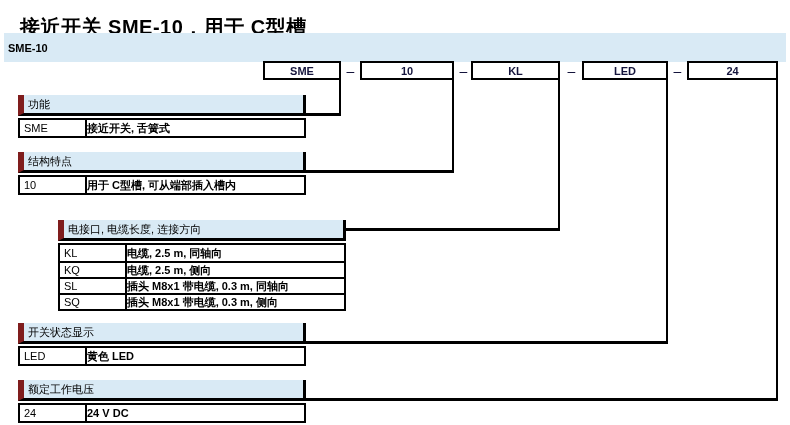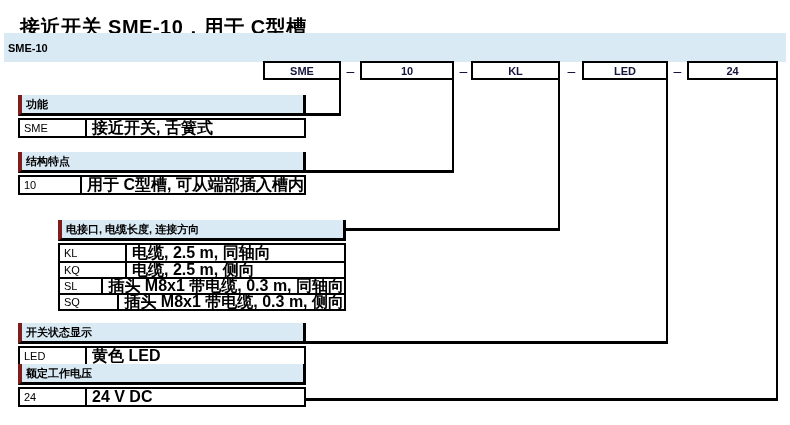--- a/index.html
+++ b/index.html
@@ -25,36 +25,36 @@
   .code-dash{
     position:absolute;top:61px;height:19px;width:13px;
     display:flex;align-items:center;justify-content:center;
     font-size:14px;color:#14143c;
   }
   .vline{position:absolute;width:2px;background:#000;}
   .hline{position:absolute;height:3px;background:#000;}
   .section{position:absolute;left:18px;width:288px;}
   .section-header{
     height:21px;box-sizing:border-box;background:#d9eaf5;
-    border-left:4px solid #7f1d1d;border-right:3px solid #000;border-bottom:3px solid #000;
+    border-left:6px solid #7f1d1d;border-right:3px solid #000;border-bottom:3px solid #000;
     display:flex;align-items:center;padding-left:4px;
-    font-size:11px;font-weight:bold;white-space:nowrap;
+    font-size:11px;font-weight:normal;white-space:nowrap;
   }
   .section-table{
     margin-top:2px;border:2px solid #000;box-sizing:border-box;background:#fff;
   }
   .trow{display:flex;height:16px;box-sizing:border-box;}
   .trow + .trow{border-top:2px solid #000;}
   .tcode{
     width:67px;box-sizing:border-box;border-right:2px solid #000;
     display:flex;align-items:center;padding-left:4px;font-size:11px;
   }
   .tdesc{
-    flex:1;display:flex;align-items:center;padding-left:5px;
-    font-size:16px;font-weight:bold;white-space:nowrap;
+    flex:1;display:flex;align-items:center;
+    font-size:11px;font-weight:bold;white-space:nowrap;
   }
 </style>
 </head>
 <body>
 
 <h1 class="title">接近开关 SME-10，用于 C型槽</h1>
 
 <div class="series-bar">
   <span>SME-10</span>
 </div>
@@ -129,21 +129,21 @@
 <div class="section" style="top:323px;">
   <div class="section-header">开关状态显示</div>
   <div class="section-table">
     <div class="trow">
       <div class="tcode">LED</div>
       <div class="tdesc">黄色 LED</div>
     </div>
   </div>
 </div>
 
-<div class="section" style="top:364px;">
+<div class="section" style="top:380px;">
   <div class="section-header">额定工作电压</div>
   <div class="section-table">
     <div class="trow">
       <div class="tcode">24</div>
       <div class="tdesc">24 V DC</div>
     </div>
   </div>
 </div>
 
 </body></html>

